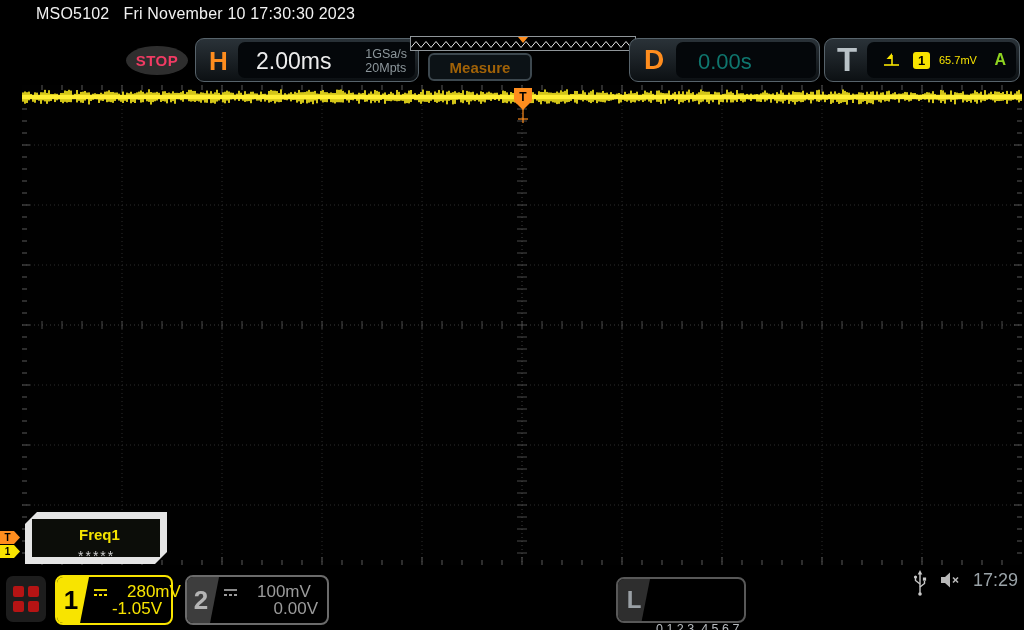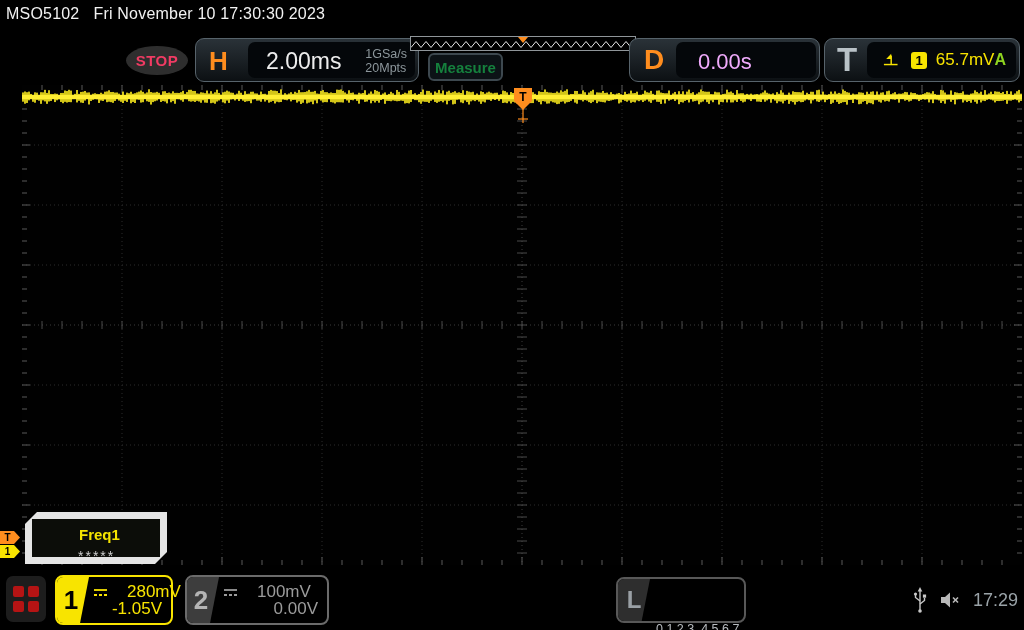--- a/index.html
+++ b/index.html
@@ -2,65 +2,65 @@
 <html><head>
 <meta charset="utf-8">
 <style>
   * { margin:0; padding:0; box-sizing:border-box; }
   html,body { background:#000; }
   body { font-family:"Liberation Sans","DejaVu Sans",sans-serif; }
   .screen { position:relative; width:1024px; height:630px; background:#000; overflow:hidden; }
 
   
   .titlebar { position:absolute; left:6px; top:5px; color:#f2f2f2; font-size:16px; letter-spacing:.2px; }
-  .titlebar .model { margin-right:14px; }
+  .titlebar .model { margin-right:14px;margin-left:30px; }
 
   
   .header { position:absolute; left:0; top:30px; width:1024px; height:55px; }
   .logo { position:absolute; left:10px; top:12px; font-family:"DejaVu Serif","Liberation Serif",serif;
           font-weight:bold; font-size:31px; color:#fdd017; letter-spacing:1px; }
   .stop-pill { position:absolute; left:126px; top:16px; width:62px; height:29px; background:#2e2e2e;
                border-radius:50%; display:flex; align-items:center; justify-content:center;
                color:#f13b63; font-weight:bold; font-size:15px; letter-spacing:.5px; }
 
   .panel { position:absolute; height:44px; top:8px; background:linear-gradient(#2a3238,#0c1013);
            border:1px solid #57636b; border-radius:9px; }
   .panel .inner { position:absolute; top:3px; bottom:3px; right:3px; background:#04070a; border-radius:7px; }
   .biglabel { position:absolute; font-weight:bold; color:#ff8d1e; }
 
   .h-panel { left:195px; width:224px; }
   .h-panel .biglabel { left:13px; top:7px; font-size:26px; }
-  .h-panel .inner { left:52px;padding-left:48px; }
+  .h-panel .inner { left:42px;padding-left:48px; }
   .timebase { position:absolute; left:18px; top:6px; color:#ededed; font-size:23px; }
   .ratecol { position:absolute; right:8px; top:5px; text-align:left; color:#8d979c; font-size:12.5px; line-height:14px; }
 
   .wave-strip { position:absolute; left:410px; top:6px; width:226px; height:15px; background:#000;
                 border:1px solid #8f9599; }
   .overview-marker { position:absolute; left:50%; top:0; margin-left:-5px; width:0; height:0;
                      border-left:5px solid transparent; border-right:5px solid transparent;
                      border-top:6px solid #ff8d1e; }
 
   .hbtn { position:absolute; top:23px; height:28px; background:#0c1216; border:2px solid #3d484f;
           border-radius:6px; font-weight:bold; display:flex; align-items:center; justify-content:center;
           cursor:default; }
-  .measure-btn { left:428px; width:75px; color:#15803d; font-size:15px; }
+  .measure-btn { left:428px; width:104px; color:#a16207; font-size:15px; }
   .stoprun-btn { left:529px; width:95px; color:#e5151e; font-size:14px; letter-spacing:.3px; }
 
   .d-panel { left:629px; width:191px; }
   .d-panel .biglabel { left:14px; top:5px; font-size:28px; }
   .d-panel .inner { left:46px; }
-  .delayval { position:absolute; left:22px; top:7px; color:#f0abfc; font-size:22px; }
+  .delayval { position:absolute; left:22px; top:7px; color:#0f766e; font-size:22px; }
 
   .t-panel { left:824px; width:196px; }
   .t-panel .biglabel { left:12px; top:2px; font-size:33px; color:#b9c2c7; }
   .t-panel .inner { left:42px; display:flex; align-items:center; }
   .slope-icon { margin-left:16px; }
   .src-badge { margin-left:12px; width:17px; height:17px; background:#f8e400; border-radius:3px;
                color:#000; font-weight:bold; font-size:13px; display:flex; align-items:center; justify-content:center; }
-  .trig-level { margin-left:9px; color:#f8e400; font-size:17px; }
+  .trig-level { margin-left:9px; color:#f8e400; font-size:11px; }
   .trig-mode { margin-left:auto; margin-right:10px; color:#8ed320; font-weight:bold; font-size:16px; }
 
   
   .plot { position:absolute; left:22px; top:85px; width:1000px; height:480px; background:#010101; }
 
   
   .flag { position:absolute; left:0; width:20px; height:13px; color:#000; font-size:10px; font-weight:bold;
           display:flex; align-items:center; justify-content:center; padding-right:5px;
           clip-path:polygon(0 0, 70% 0, 100% 50%, 70% 100%, 0 100%); }
   .flag-t { top:531px; background:#ff8d1e; }
@@ -92,21 +92,21 @@
   .ch2 .tab { background:#3d3d3d; color:#b4b4b4; }
 
   .logic { position:absolute; left:616px; top:7px; width:130px; height:46px; background:#000;
            border:2px solid #585858; border-radius:8px; }
   .logic .tab { position:absolute; left:0; top:0; bottom:0; width:32px; background:#2e2e2e; color:#9aa0a5;
                 font-weight:bold; font-size:24px; display:flex; align-items:center; justify-content:center;
                 clip-path:polygon(0 0, 100% 0, 74% 100%, 0 100%); border-radius:6px 0 0 6px; }
   .logic .rows { position:absolute; left:38px; top:3px; color:#b8bcc0; font-size:12.5px; line-height:19px;
                  white-space:pre; }
 
-  .statusicons { position:absolute; right:6px; top:0; height:60px; display:flex; align-items:center; gap:12px; }
+  .statusicons { position:absolute; right:6px; top:0; height:60px; display:flex; gap:12px; }
   .clock { color:#9aa3a8; font-size:18px; }
 </style>
 </head>
 <body>
 
 <div class="screen">
 
   <div class="titlebar">
     <span class="model">MSO5102</span><span>Fri November 10 17:30:30 2023</span>
   </div>

